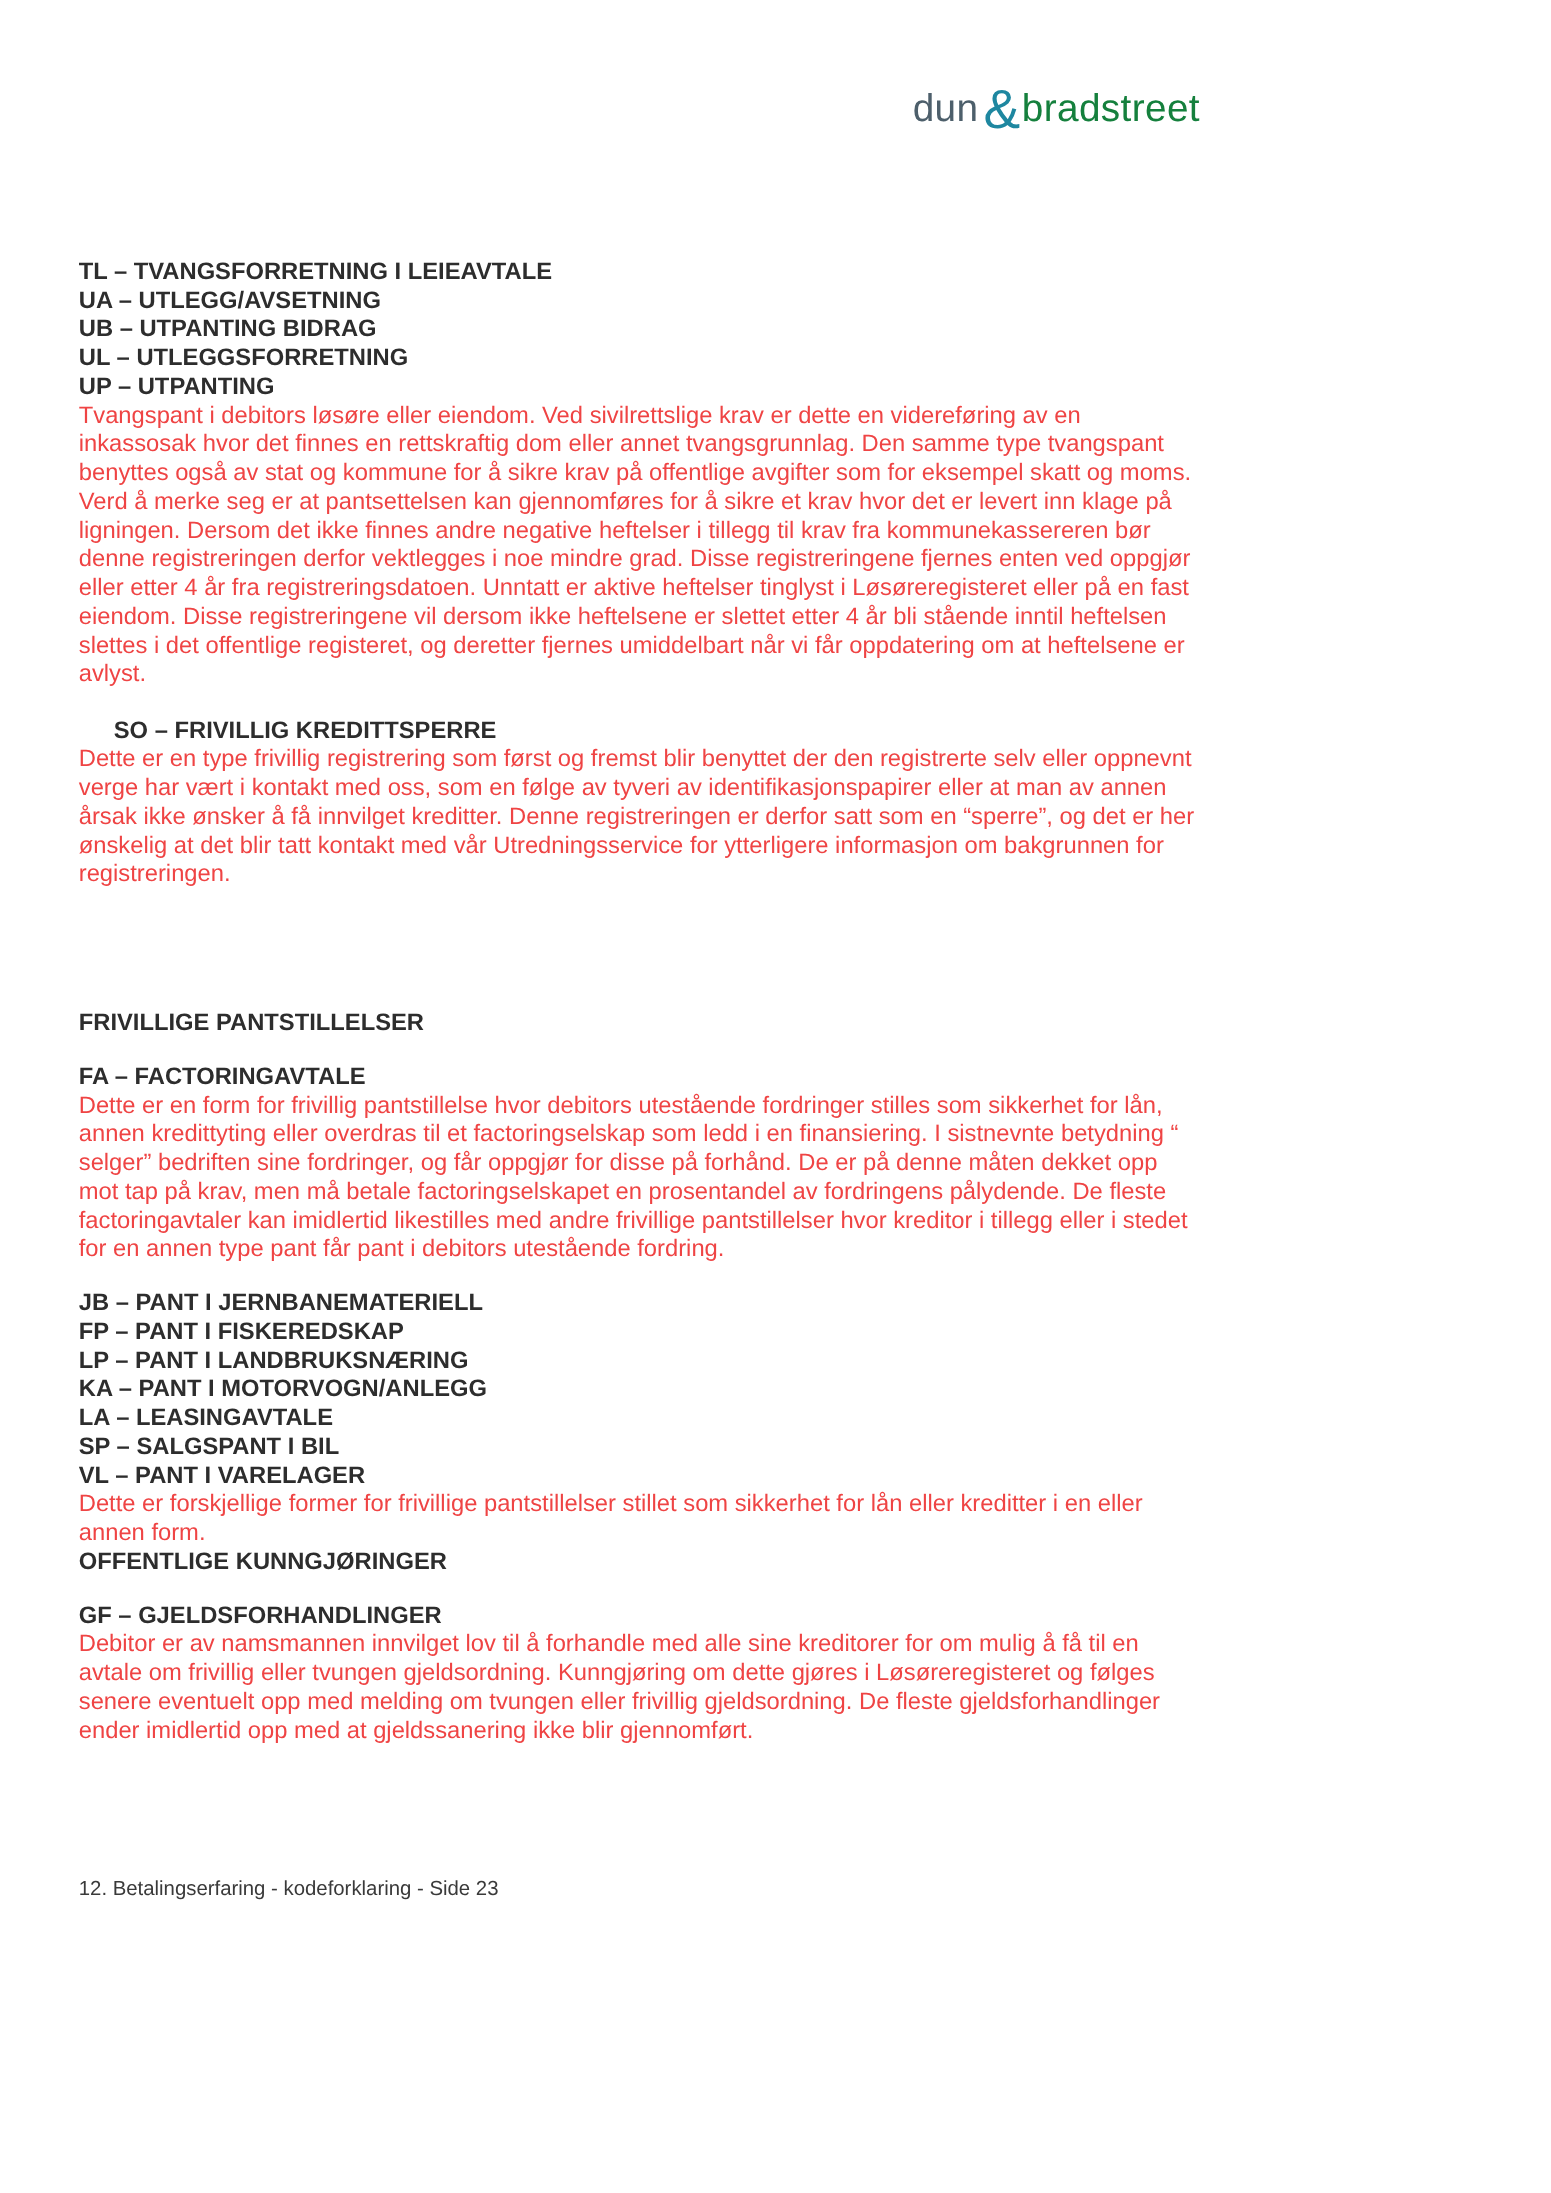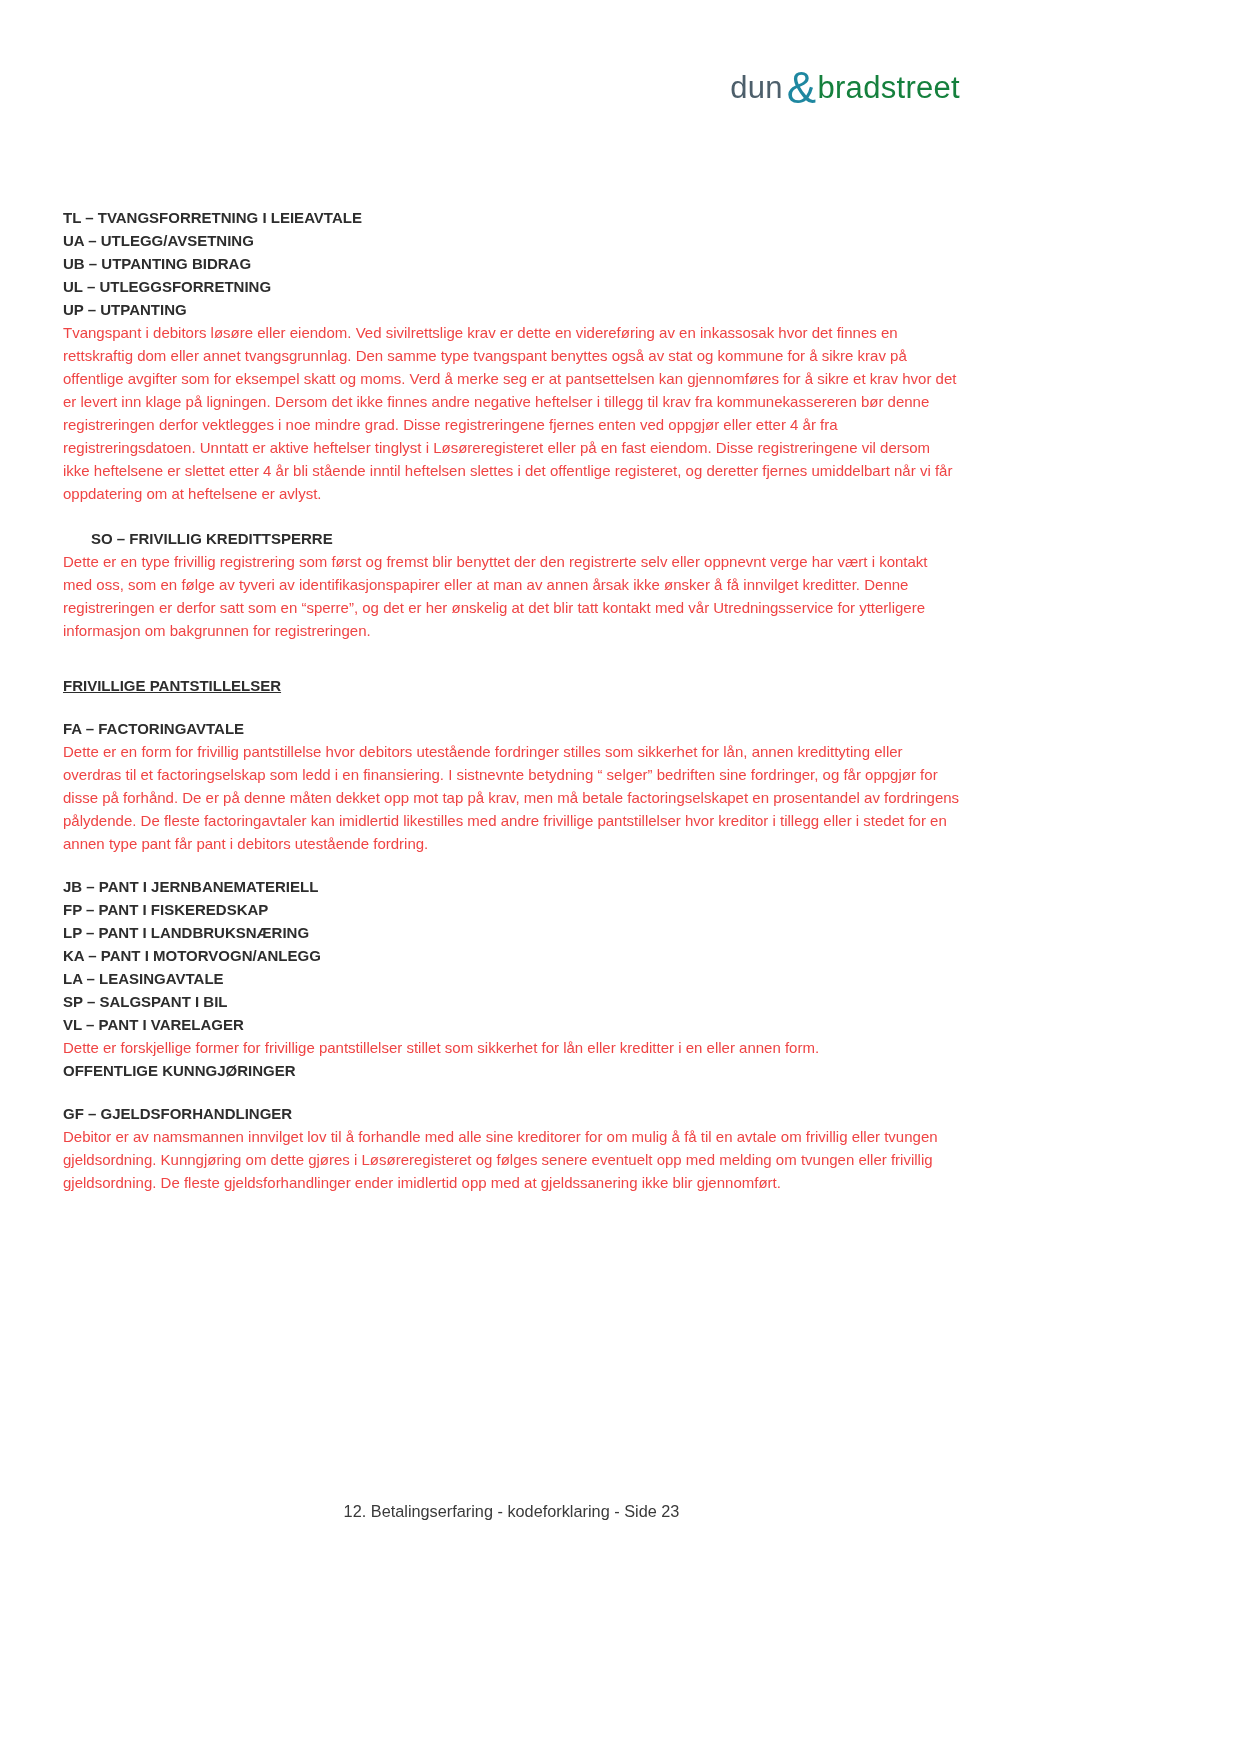--- a/index.html
+++ b/index.html
@@ -40,35 +40,35 @@
   }
   .logo-bradstreet { color: #15803d; font-weight: 400; }
   .content {
     position: absolute;
     top: 206px;
     left: 63px;
     width: 897px;
   }
   h3, p {
     margin: 0;
-    font-size: 15px;
+    font-size: 19px;
     line-height: 23px;
   }
   h3 { font-weight: bold; color: #2d2d2d; }
   p  { color: #ef4444; }
   .mt-so       { margin-top: 22px; margin-left: 28px; }
-  .mt-section  { margin-top: 32px; text-decoration: underline; }
+  .mt-section  { margin-top: 96px; }
   .mt-sub      { margin-top: 20px; }
   .mt-section2 { }
   .footer {
     position: absolute;
     top: 1502px;
     left: 63px;
     width: 897px;
-    text-align: center;
+    text-align: left;
     font-size: 16.3px;
     color: #3a3a3a;
   }
 </style>
 </head>
 <body>
 
 <div class="page">
 
   <div class="logo">

